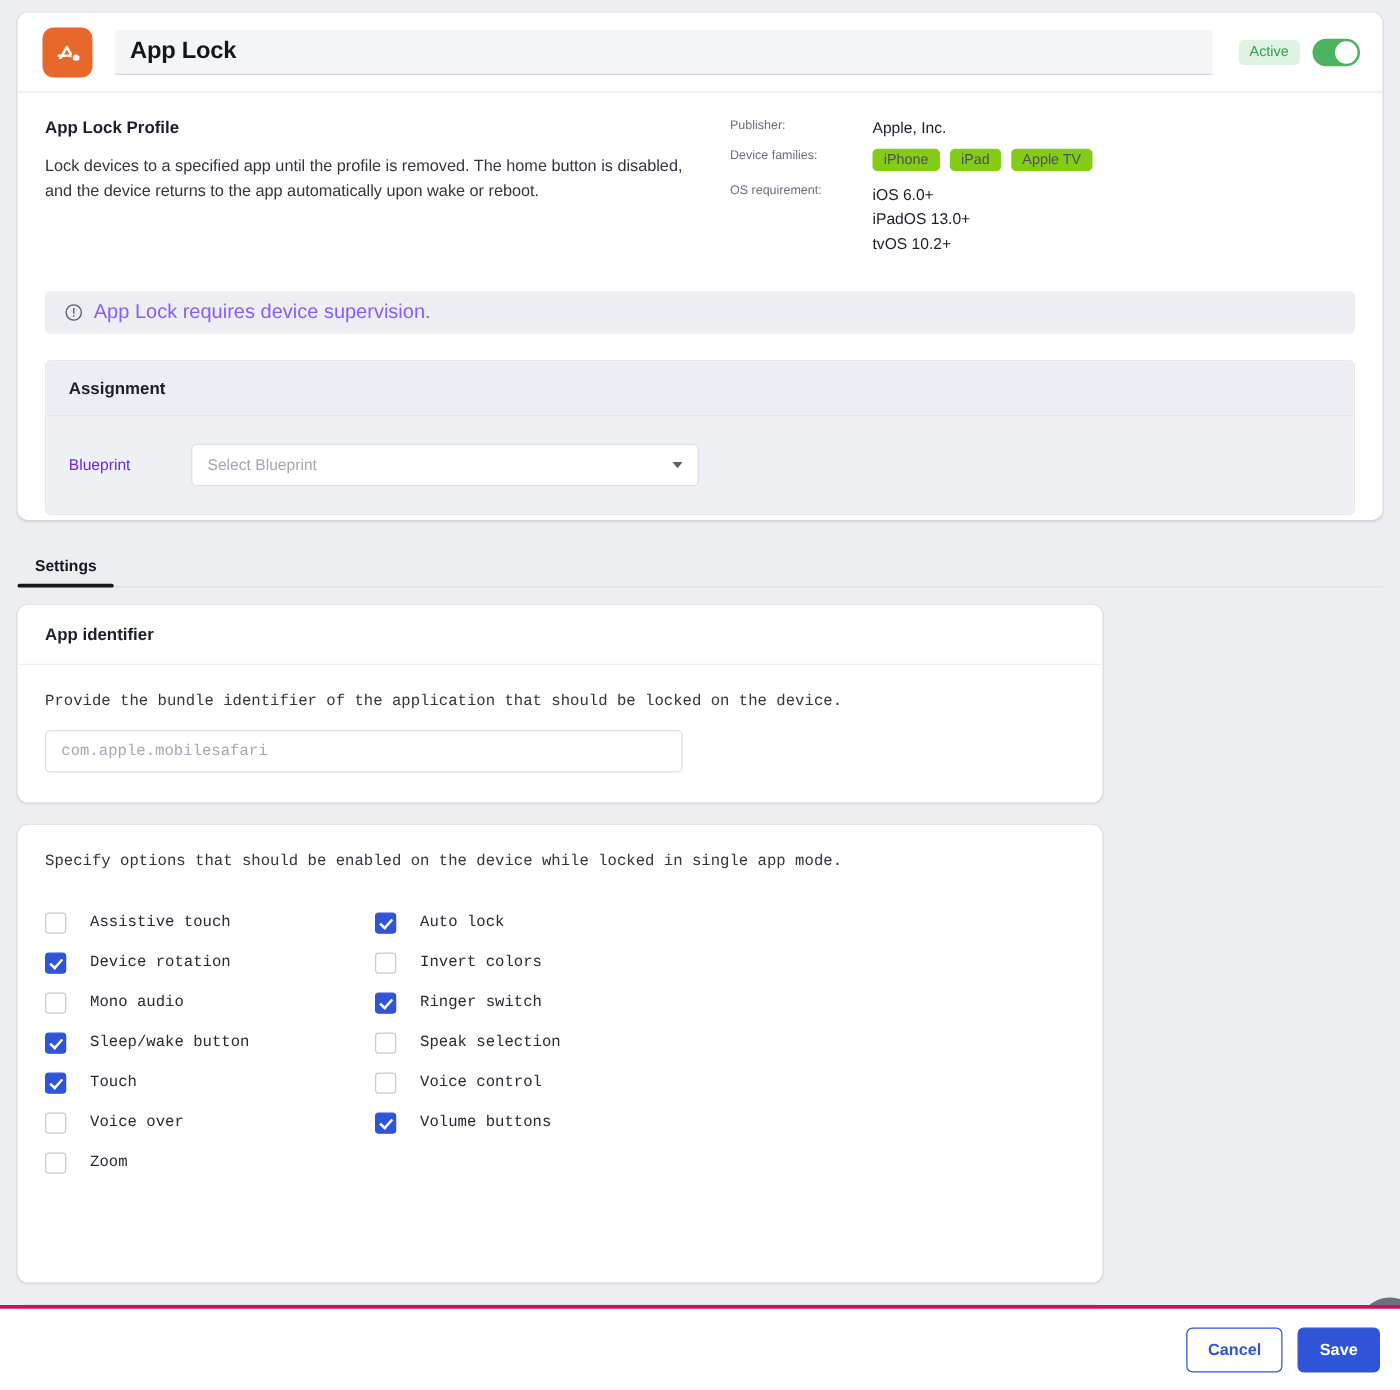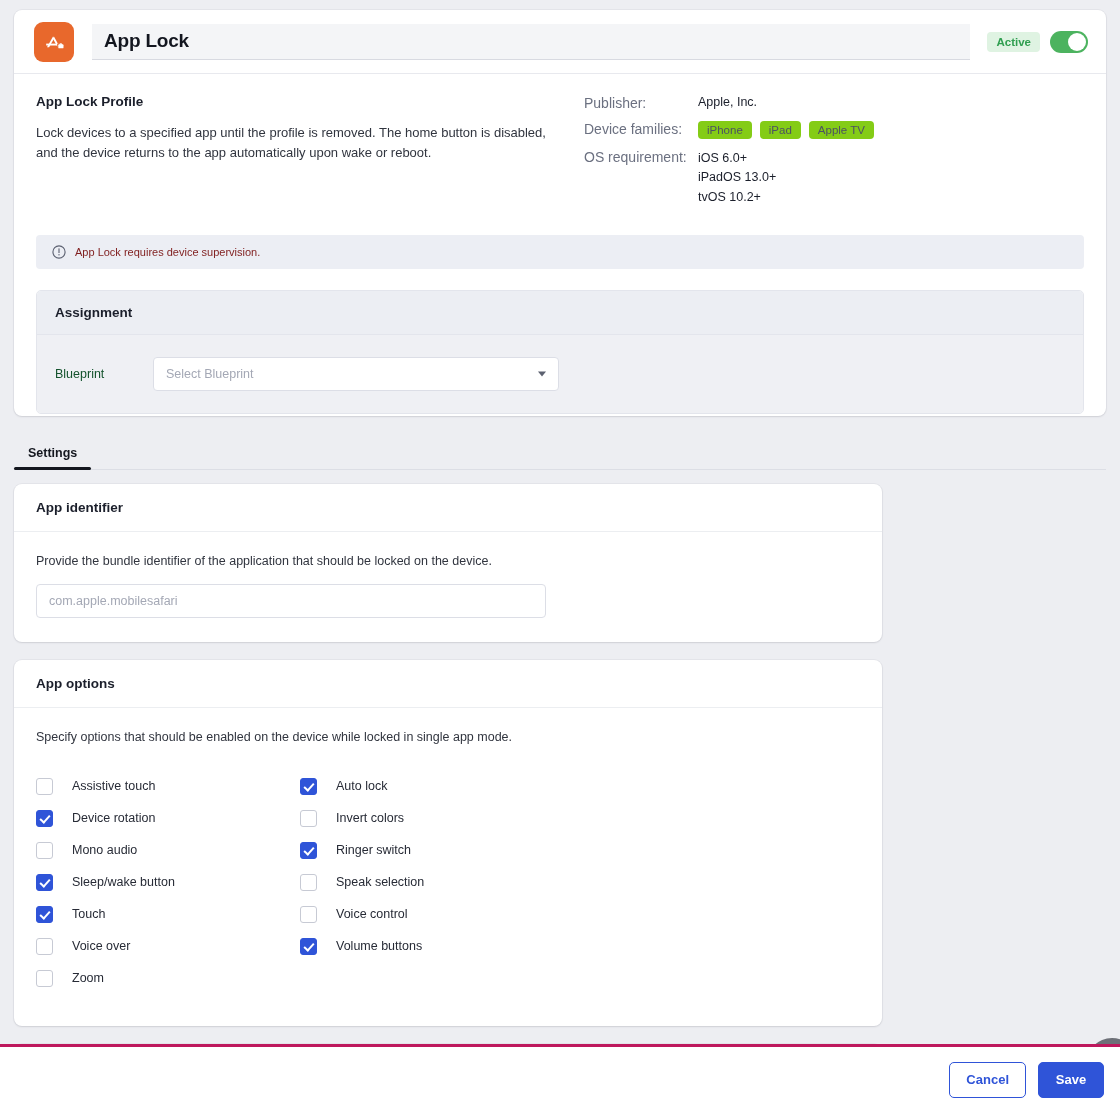--- a/index.html
+++ b/index.html
@@ -43,21 +43,21 @@
     padding: 0 12px;
     font-size: 19px; font-weight: bold; color: #13161f;
     letter-spacing: -.2px;
   }
   .status-wrap {
     position: absolute; right: 18px; top: 50%; transform: translateY(-50%);
     display: flex; align-items: center; gap: 10px;
   }
   .status-badge {
     background: #dff3e2; color: #2f9e4f;
-    font-size: 11.5px; font-weight: bold;
+    font-size: 11.5px; font-weight: normal;
     padding: 4px 9px; border-radius: 4px;
   }
   .toggle {
     width: 38px; height: 22px; border-radius: 11px;
     background: #4cb35f; position: relative; cursor: pointer;
   }
   .toggle .knob {
     position: absolute; right: 2px; top: 2px;
     width: 18px; height: 18px; border-radius: 50%;
     background: #fff;
@@ -67,52 +67,52 @@
   .profile-left { width: 540px; }
   .profile-title {
     font-size: 13.5px; font-weight: bold; color: #1b1f2b; margin-bottom: 14px;
   }
   .profile-desc {
     font-size: 13px; line-height: 1.55; color: #31353f; width: 528px;
   }
   .profile-right { margin-left: 8px; padding-top: 1px; }
   .meta-row { display: flex; margin-bottom: 10px; }
   .meta-label {
-    width: 114px; font-size: 14px; color: #6b7080; flex: 0 0 114px;
+    width: 114px; font-size: 10px; color: #6b7080; flex: 0 0 114px;
   }
   .meta-value { font-size: 12.5px; color: #1b1f2b; }
   .meta-value .line { line-height: 1.55; }
   .chips { display: flex; gap: 8px; }
   .chip {
     background: #84cc16; color: #4c5262;
     font-size: 11.5px; padding: 3px 9px; border-radius: 4px;
   }
 
   .notice {
     margin: 18px 22px 0 22px;
     height: 34px; background: #eceef4; border-radius: 4px;
     display: flex; align-items: center; padding: 0 16px;
   }
   .notice-icon { width: 14px; height: 14px; flex: 0 0 14px; margin-right: 9px; }
-  .notice-text { font-size: 11px; color: #7f1d1d; }
+  .notice-text { font-size: 16px; color: #8b5cf6; }
 
   .assignment {
     margin: 21px 22px 0 22px;
     border: 1px solid #e3e5ec; border-radius: 5px; overflow: hidden;
   }
   .assignment-head {
     background: #eceef3; height: 44px; display: flex; align-items: center;
     padding: 0 18px; border-bottom: 1px solid #e3e5ec;
   }
   .assignment-head-title { font-size: 13.5px; font-weight: bold; color: #1b1f2b; }
   .assignment-body {
     background: #eff0f4; height: 78px;
     display: flex; align-items: center; padding: 0 18px;
   }
-  .field-label { font-size: 12.5px; color: #14532d; width: 98px; flex: 0 0 98px; }
+  .field-label { font-size: 12.5px; color: #6d28d9; width: 98px; flex: 0 0 98px; }
   .select {
     width: 406px; height: 34px; background: #fff;
     border: 1px solid #dcdee6; border-radius: 4px;
     display: flex; align-items: center; padding: 0 12px;
     position: relative; cursor: pointer;
   }
   .select-placeholder { font-size: 12.5px; color: #a4a8b5; }
   .caret {
     position: absolute; right: 12px; top: 50%; transform: translateY(-50%);
     width: 0; height: 0;
@@ -139,21 +139,21 @@
   .card {
     position: absolute; left: 14px; width: 868px;
     background: #fff; border-radius: 8px;
     box-shadow: 0 1px 2px rgba(16,22,40,.10), 0 0 0 1px rgba(16,22,40,.04);
   }
   .card-head {
     height: 48px; display: flex; align-items: center;
     padding: 0 22px; border-bottom: 1px solid #eceef1;
   }
   .card-head-title { font-size: 13.5px; font-weight: bold; color: #1b1f2b; }
-  .card-body { padding: 22px; }
+  .card-body { padding: 22px; font-family: Liberation Mono, monospace; }
   .body-desc { font-size: 12.5px; color: #31353f; }
 
   #card-app-identifier { top: 484px; height: 158px; }
   .text-input {
     margin-top: 16px;
     width: 510px; height: 34px;
     border: 1px solid #dcdee6; border-radius: 4px;
     background: #fff; display: flex; align-items: center; padding: 0 12px;
     font-size: 12.5px; color: #a4a8b5; cursor: text;
   }
@@ -314,23 +314,20 @@
     </div>
     <div class="card-body">
       <div class="body-desc">Provide the bundle identifier of the application that should be locked on the device.</div>
       <div class="text-input">
         <span>com.apple.mobilesafari</span>
       </div>
     </div>
   </div>
 
   <div class="card" id="card-app-options">
-    <div class="card-head">
-      <span class="card-head-title">App options</span>
-    </div>
     <div class="card-body">
       <div class="body-desc">Specify options that should be enabled on the device while locked in single app mode.</div>
 
       <div class="opts">
 
         <div class="opt-col">
           <div class="opt">
             <span class="cb"></span>
             <span class="opt-label">Assistive touch</span>
           </div>

